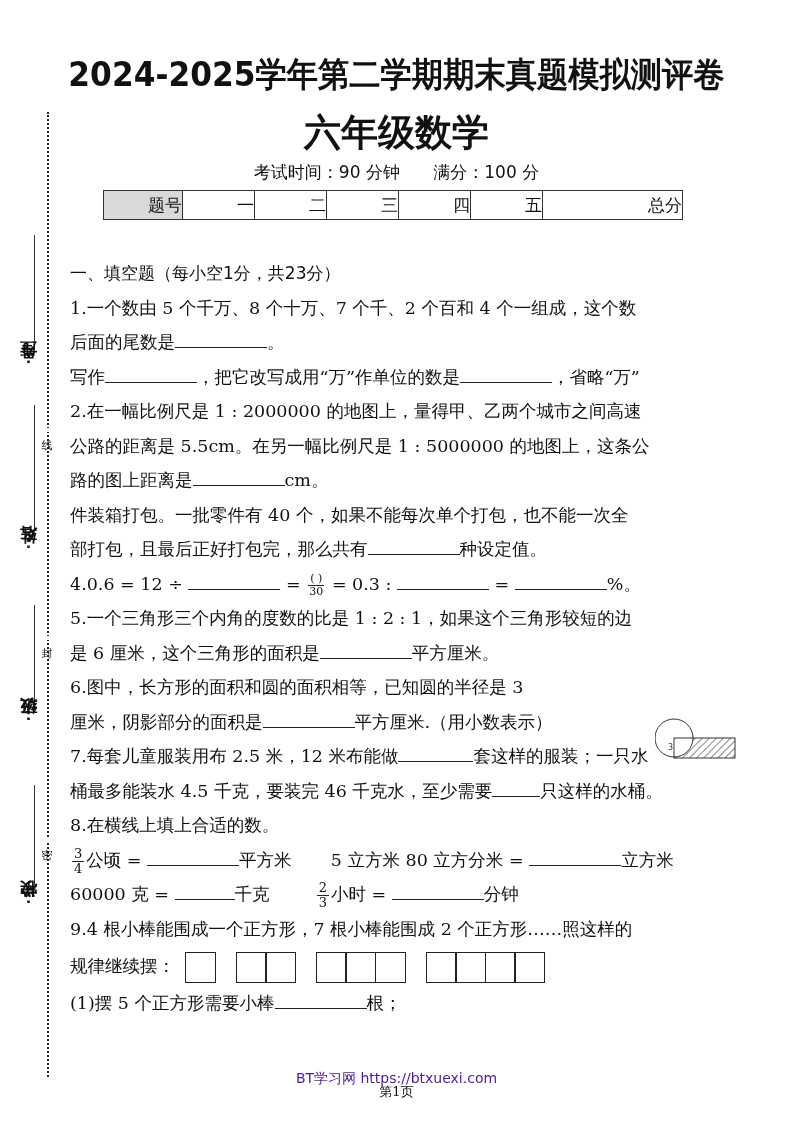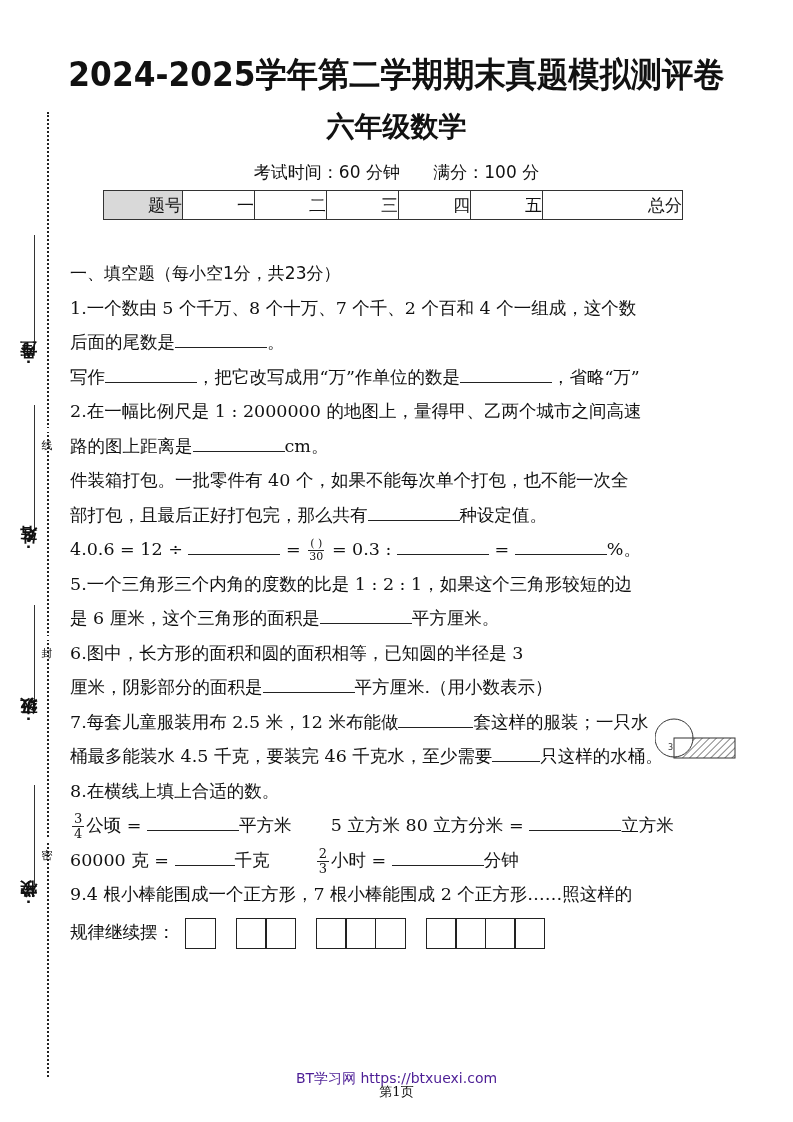--- a/index.html
+++ b/index.html
@@ -1,20 +1,20 @@
 <!DOCTYPE html>
 <html><head>
 <meta charset="utf-8">
 <style>
   html, body { margin:0; padding:0; background:#fff; }
   body { width:793px; height:1122px; position:relative; overflow:hidden; color:#111;
          font-family:"DejaVu Sans", "Liberation Sans", sans-serif; }
   .title { position:absolute; left:0; width:793px; top:52px; text-align:center;
            font-size:34px; font-weight:bold; letter-spacing:0px; transform:scaleX(0.92); transform-origin:center; }
-  .subtitle { position:absolute; left:0; width:793px; top:108px; text-align:center; font-size:28px; font-weight:bold; }
+  .subtitle { position:absolute; left:0; width:793px; top:108px; text-align:center; font-size:37px; font-weight:bold; }
   .examinfo { position:absolute; left:0; width:793px; top:161px; text-align:center; font-size:17px; }
   .examinfo span { margin:0 14px; }
   table.score { position:absolute; left:103px; top:190px; width:580px; border-collapse:collapse;
                 font-family:"DejaVu Serif", serif; font-size:17px; }
   table.score td { border:1.5px solid #333; height:28px; text-align:right; padding:0; }
   table.score td.hdr { background:#d9d9d9; width:78px; }
   .margin-dots { position:absolute; left:47px; top:112px; height:965px; border-left:2.5px dotted #222; }
   .margin-word { position:absolute; left:38px; font-size:11px; background:#fff; writing-mode:vertical-rl; padding:2px 0; }
   .side-label { position:absolute; left:16px; font-size:17px; writing-mode:vertical-rl; transform:rotate(180deg); font-weight:bold; }
   .side-line { position:absolute; left:34px; border-left:1px solid #333; }
@@ -35,21 +35,21 @@
   .sq:first-child { margin-left:0; }
   .footer-wm { position:absolute; left:0; width:793px; top:1070px; text-align:center; font-size:14px; color:#4c1d95; }
   .footer-page { position:absolute; left:0; width:793px; top:1083px; text-align:center; font-size:13px; font-family:"DejaVu Serif", serif; }
 </style>
 </head>
 <body>
 
 <div class="title">2024-2025学年第二学期期末真题模拟测评卷</div>
 <div class="subtitle">六年级数学</div>
 <div class="examinfo">
-  <span>考试时间：60 分钟</span>
+  <span>考试时间：90 分钟</span>
   <span>满分：100 分</span>
 </div>
 
 <table class="score">
   <tbody>
       <tr>
     <td class="hdr">题号</td>
     <td>一</td>
     <td>二</td>
     <td>三</td>
@@ -79,20 +79,21 @@
 
   <p class="p">1.一个数由 5 个千万、8 个十万、7 个千、2 个百和 4 个一组成，这个数</p>
   <p class="p">
     <span>后面的尾数是</span><span class="blank w90"></span><span>。</span>
   </p>
   <p class="p">
     <span>写作</span><span class="blank w90"></span><span>，把它改写成用“万”作单位的数是</span><span class="blank w90"></span><span>，省略“万”</span>
   </p>
 
   <p class="p">2.在一幅比例尺是 1 : 2000000 的地图上，量得甲、乙两个城市之间高速</p>
+  <p class="p">公路的距离是 5.5cm。在另一幅比例尺是 1 : 5000000 的地图上，这条公</p>
   <p class="p">
     <span>路的图上距离是</span><span class="blank w90"></span><span>cm。</span>
   </p>
 
   <p class="p">件装箱打包。一批零件有 40 个，如果不能每次单个打包，也不能一次全</p>
   <p class="p">
     <span>部打包，且最后正好打包完，那么共有</span><span class="blank w90"></span><span>种设定值。</span>
   </p>
 
   <p class="p">
@@ -156,20 +157,23 @@
           <span class="sq"></span>
         </span>
       <span class="sq-group">
           <span class="sq"></span>
           <span class="sq"></span>
           <span class="sq"></span>
           <span class="sq"></span>
         </span>
     </span>
   </p>
+  <p class="p">
+    <span>(1)摆 5 个正方形需要小棒</span><span class="blank w90"></span><span>根；</span>
+  </p>
 </div>
 
 <svg class="fig6" width="84" height="50" viewBox="0 0 84 50">
   <defs>
     <pattern id="hatch" width="5" height="5" patternUnits="userSpaceOnUse" patternTransform="rotate(45)">
       <line x1="0" y1="0" x2="0" y2="5" stroke="#333" stroke-width="1.2"></line>
     </pattern>
   </defs>
   <path d="M 19 24 L 80 24 L 80 44 L 19 44 Z" fill="url(#hatch)"></path>
   <circle cx="19" cy="24" r="19" fill="#fff" stroke="#333" stroke-width="1"></circle>

